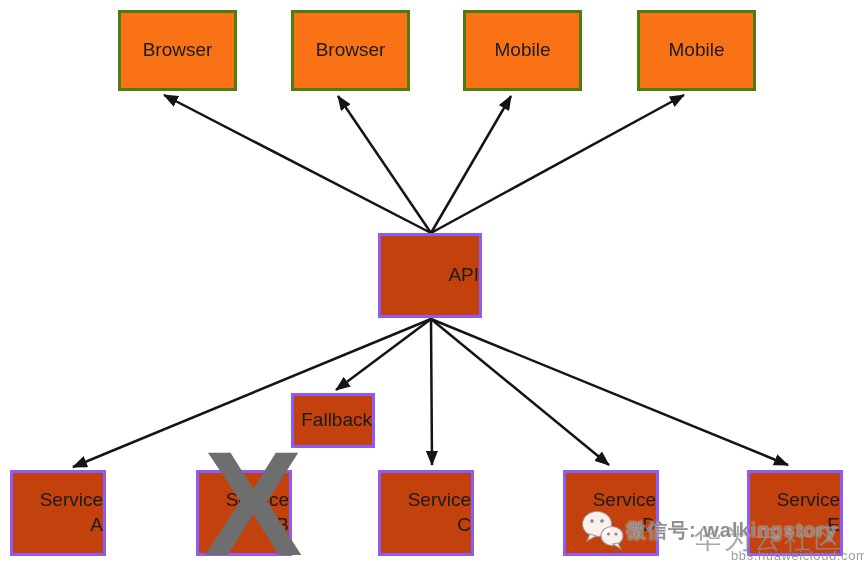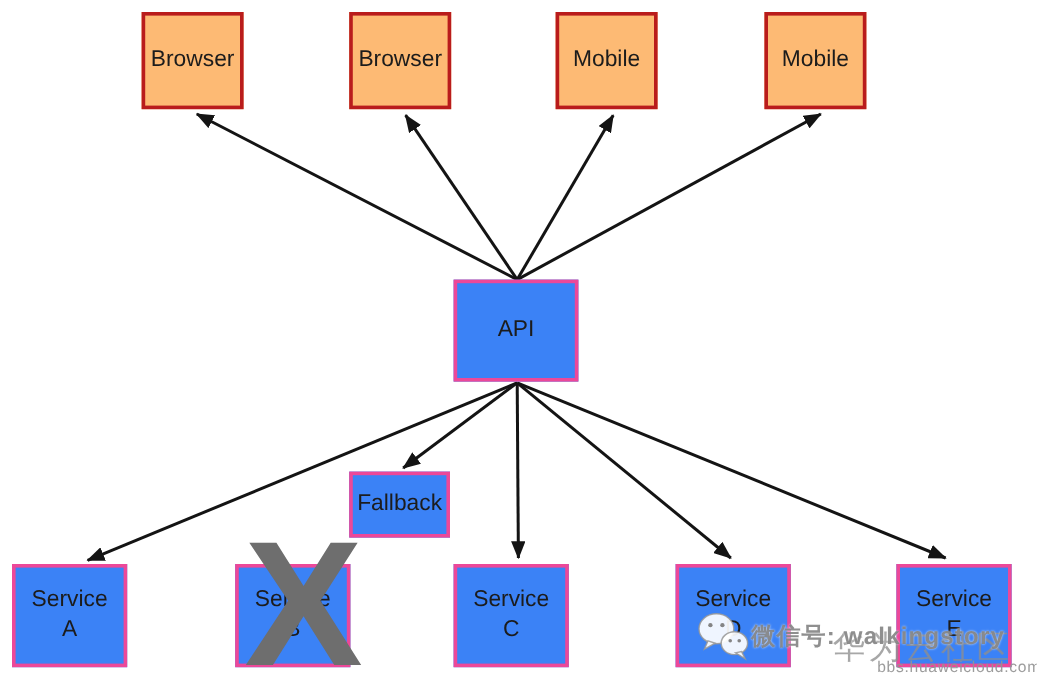--- a/index.html
+++ b/index.html
@@ -24,27 +24,28 @@
     flex-direction: column;
     align-items: center;
     justify-content: center;
     text-align: center;
     font-size: 19px;
     color: #1c1c1c;
     z-index: 2;
     line-height: 1.3;
   }
   .client-box {
-    width: 85px; height: 81px;
-    background: #fdba74;
-    border: 3px solid #b91c1c;
+    width: 119px; height: 81px;
+    background: #f97316;
+    border: 3px solid #4d7c0f;
   }
   .blue-box {
-    background: #3b82f6;
-    border: 3px solid #ec4899;
+    background: #c2410c;
+    border: 3px solid #8b5cf6;
+    align-items: flex-end;
   }
   .api-box    { left: 378px; top: 233px; width: 104px; height: 85px; }
   .fallback-box { left: 262px; top: 393px; width: 84px; height: 55px; margin-left: 29px; }
   .service-box { width: 96px; height: 86px; top: 470px; }
   .cross-mark {
     position: absolute;
     left: 193px; top: 444px;
     width: 120px; height: 120px;
     display: flex; align-items: center; justify-content: center;
     font-size: 148px;

